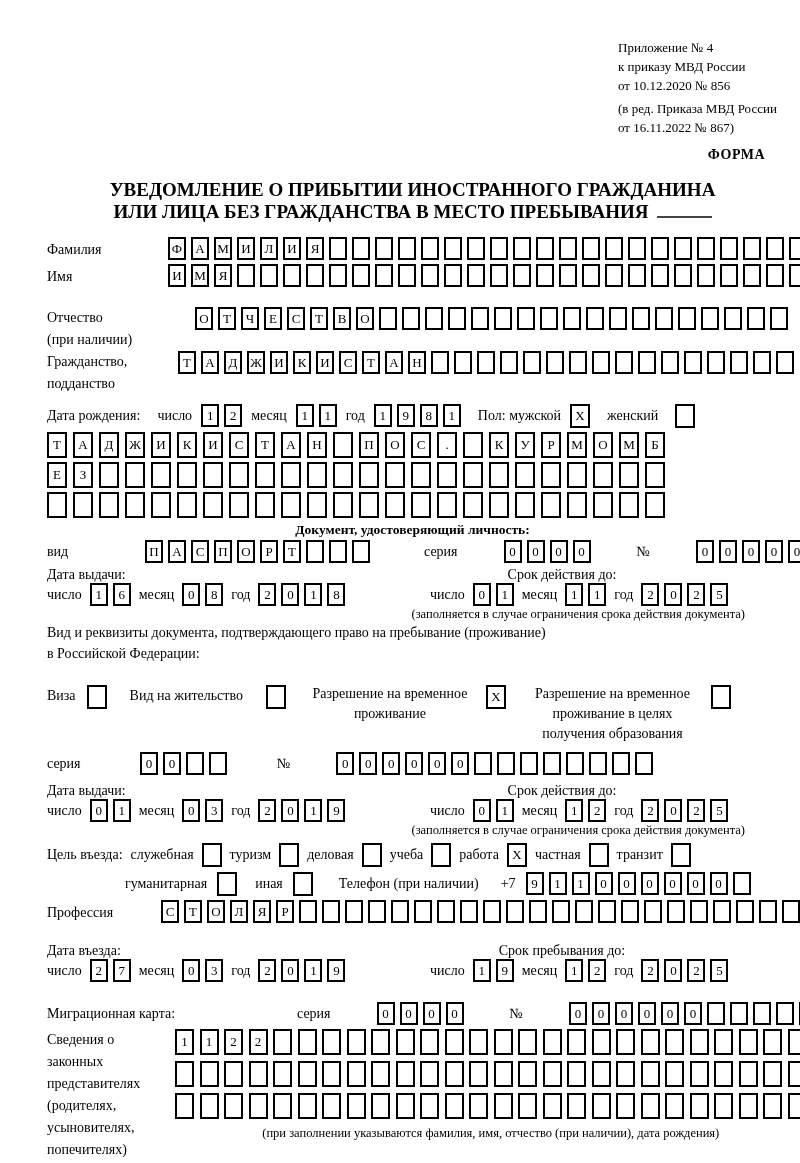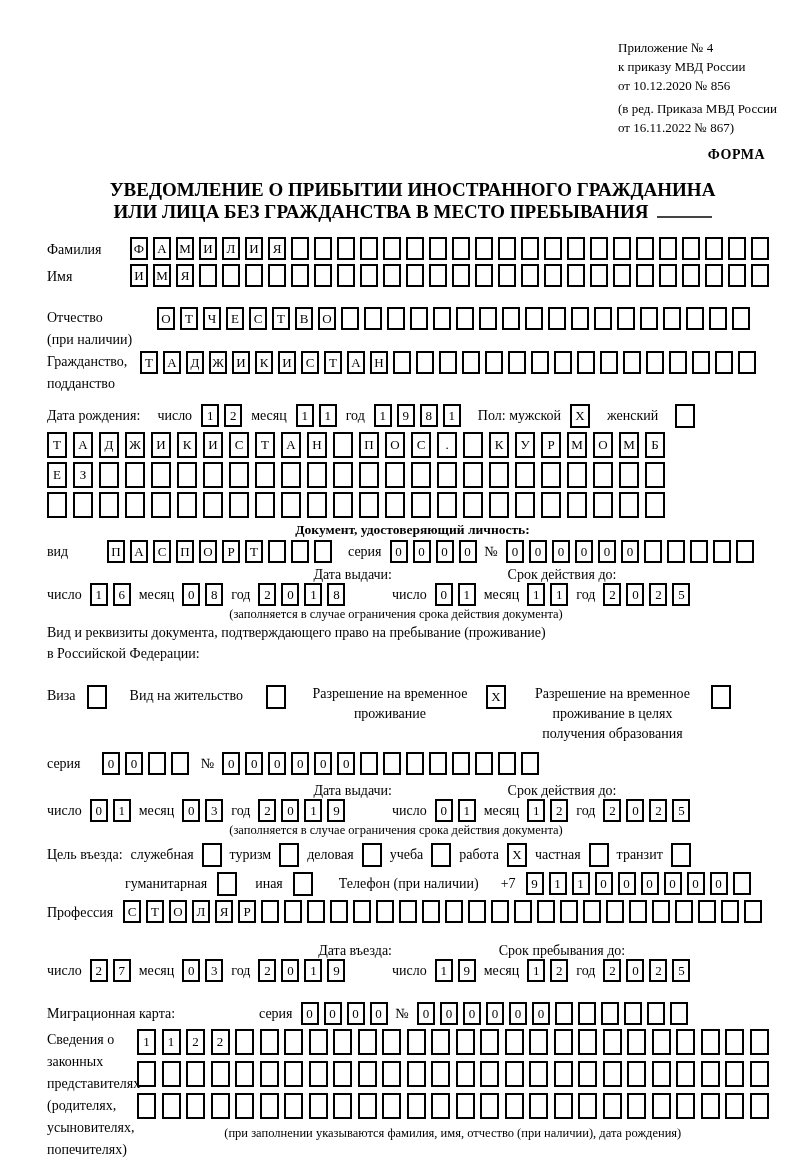--- a/index.html
+++ b/index.html
@@ -14,21 +14,21 @@
   
   .hdr { margin-left:571px; width:190px; font-size:13px; line-height:19px; }
   .hdr .sub { margin-top:4px; }
   .forma { text-align:right; padding-right:13px; font-weight:bold; font-size:14px; margin-top:10px; letter-spacing:.5px; }
 
   .title { text-align:center; font-weight:bold; font-size:19px; line-height:22px; margin-top:16px; }
   .blank-line { display:inline-block; width:55px; border-bottom:2px solid #444; height:12px; margin-left:8px; }
   .sec-h { font-weight:bold; font-size:13.5px; margin-top:24px; text-align:center; }
 
   
-  .frow { display:flex; align-items:flex-start; }
+  .frow { display:flex; align-items:flex-start;gap:38px; }
   .lbl { font-size:14px; line-height:20px; padding-top:3px; white-space:nowrap; flex:none; }
   .mt2{margin-top:2px}.mt4{margin-top:4px}.mt6{margin-top:20px}.mt8{margin-top:8px}
   .mt14{margin-top:14px}.mt16{margin-top:16px}
   .ml8{margin-left:8px}.ml12{margin-left:12px}.ml16{margin-left:16px}
 
   
   .cells { display:flex; gap:5px; flex:none; }
   .cell {
     flex:none; width:18px; height:23px; border:2px solid #000;
     display:flex; align-items:center; justify-content:center;
@@ -43,26 +43,26 @@
     display:flex; align-items:center; justify-content:center;
     font-size:13px; background:#fff; margin-top:1px;
   }
 
   
   .stack { flex:none; font-size:14px; line-height:22px; white-space:nowrap; }
   .rows > .cells { margin-bottom:4px; }
 
   
   .dh-row { display:flex; font-size:14px; }
-  .dh-left { width:345px; text-align:right; }
+  .dh-left { width:345px; text-align:left; }
   .dh-right { width:340px; text-align:center; }
   .dgroup { display:flex; gap:8px; align-items:center; flex:none; }
   .dgroup .glbl { font-size:14px; white-space:nowrap; }
   .dgroup-left { width:345px; }
-  .note { font-size:12.5px; text-align:center; padding-right:33px; margin-top:1px; }
+  .note { font-size:12.5px; text-align:right; padding-right:33px; margin-top:1px; }
   .intro { font-size:14px; line-height:20px; margin-top:1px; }
 
   .opt { text-align:center; font-size:14px; line-height:20px; flex:none; }
   .rep-note { font-size:12.5px; text-align:center; margin-top:7px; }
 </style>
 </head>
 <body>
 
 <div class="page">
 

